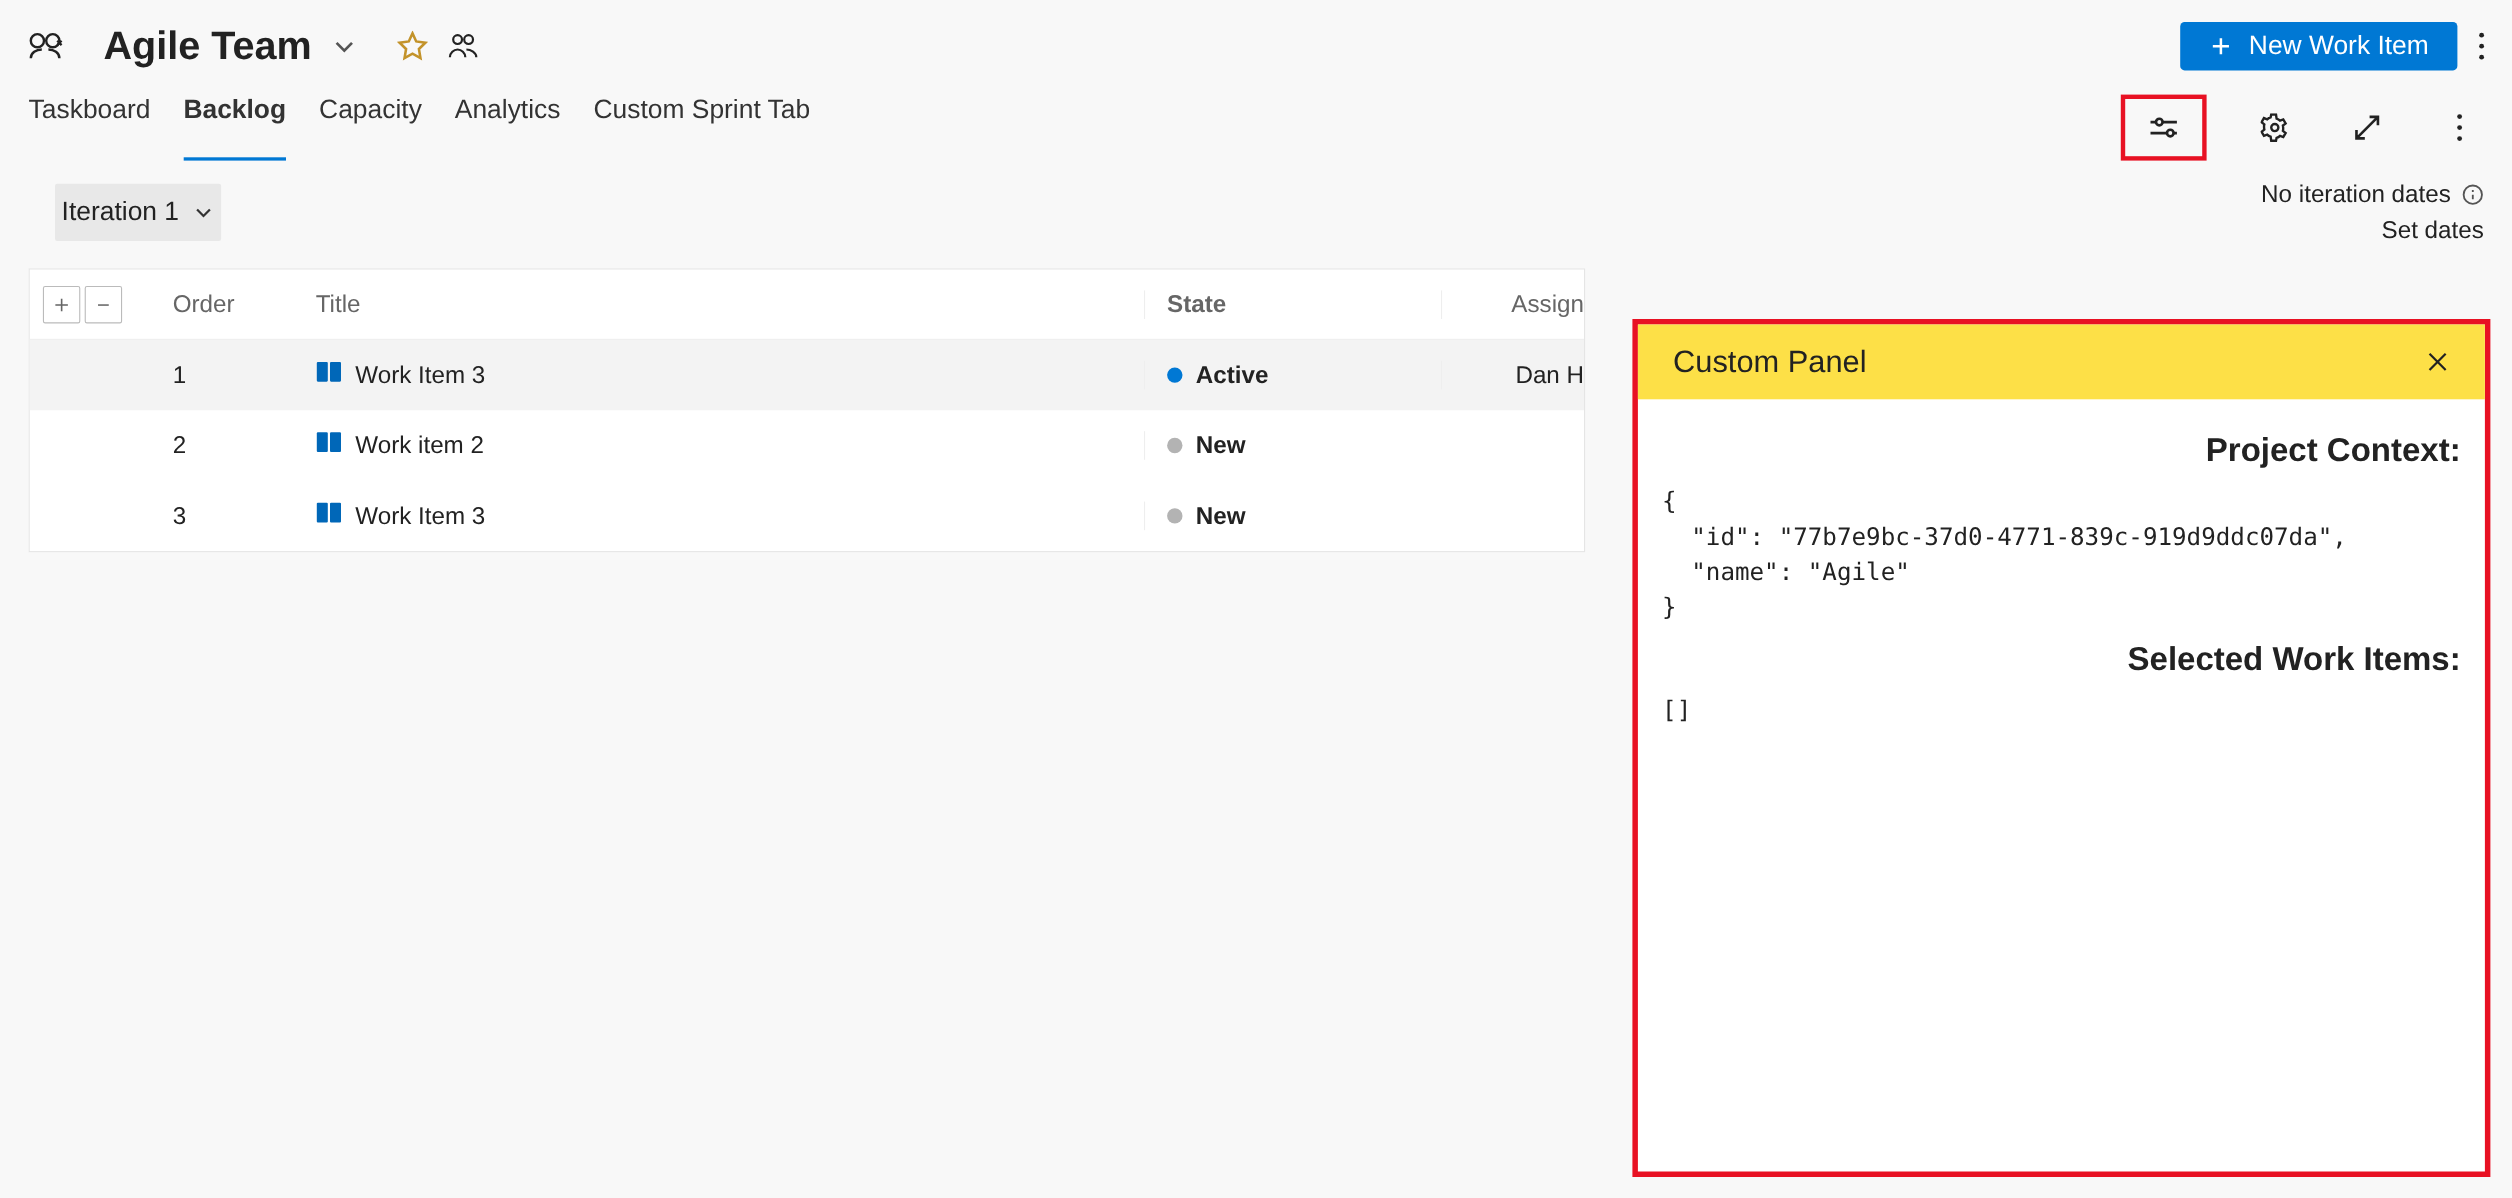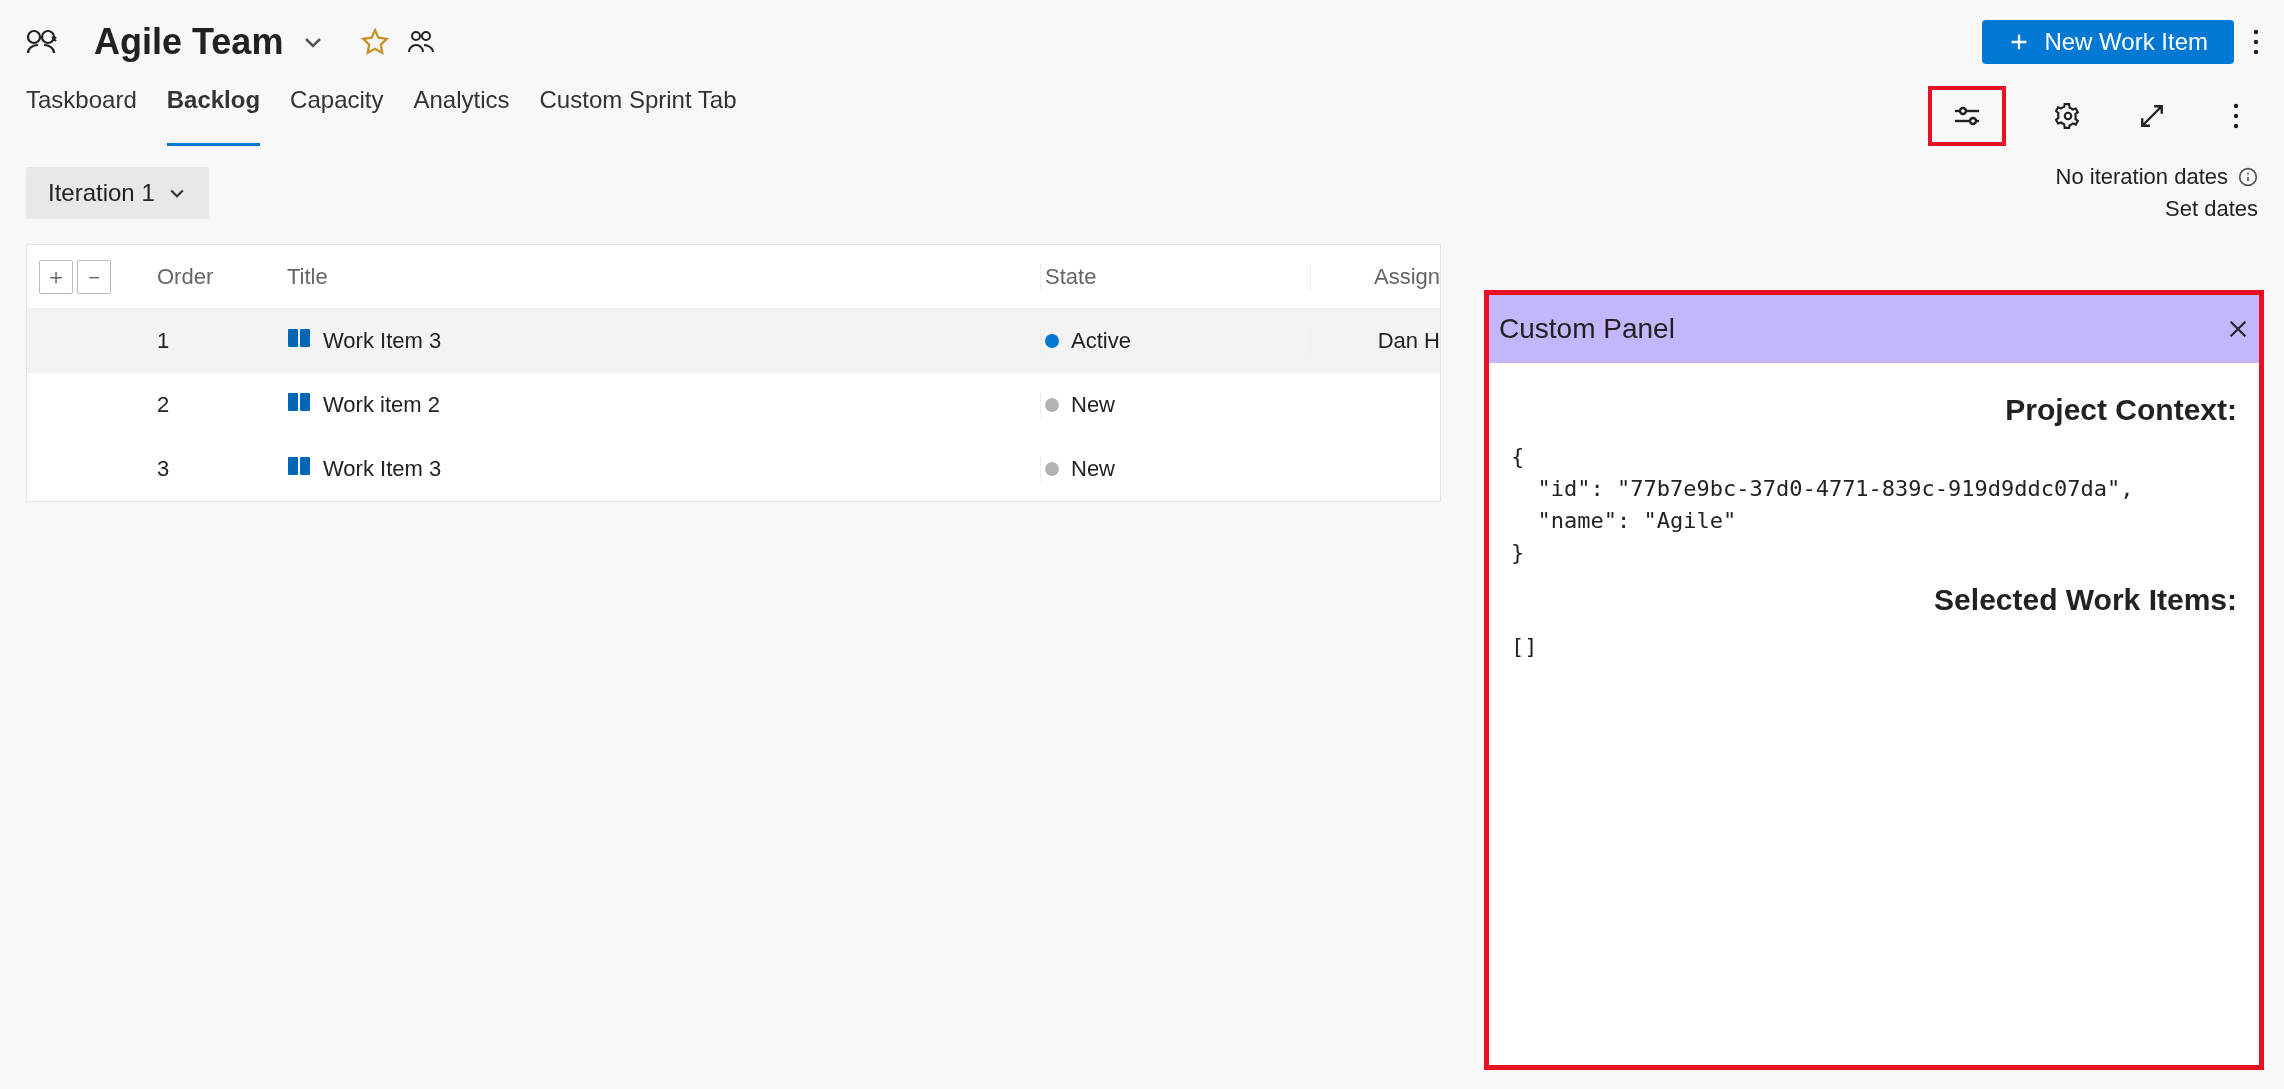--- a/index.html
+++ b/index.html
@@ -101,24 +101,25 @@
     display: flex;
     align-items: center;
     padding: 18px 26px 8px 26px;
     position: relative;
   }
   .iter-pill {
     display: inline-flex;
     align-items: center;
     gap: 12px;
     background: #e8e8e8;
-    padding: 12px 22px;
+    padding: 12px 6px;
     font-size: 24px;
     border-radius: 2px;
     cursor: pointer;
+    margin-left: 24px;
   }
   .iter-info {
     margin-left: auto;
     text-align: right;
     font-size: 22px;
     color: #222;
   }
   .iter-info .setdates {
     display: block;
     margin-top: 6px;
@@ -146,21 +147,21 @@
     align-items: center;
     height: 64px;
   }
   .grid-header {
     color: #666;
     border-bottom: 1px solid #eee;
   }
   .col-tools { width: 130px; padding-left: 12px; display:flex; gap:4px;}
   .col-order { width: 130px; }
   .col-title { flex: 1; display:flex; align-items:center; gap:12px;}
-  .col-state { width: 270px; border-left: 1px solid #eee; padding-left: 4px; display:flex; align-items:center; gap:12px;}
+  .col-state { width: 270px; border-left: 1px solid #eee; padding-left: 20px; display:flex; align-items:center; gap:12px;font-weight:bold;}
   .col-assign{ width: 130px; border-left: 1px solid #eee; padding-left:16px; text-align:right; overflow:hidden; white-space:nowrap;}
   .grid-header .col-state, .grid-header .col-assign { color:#666; }
   .grid-row.selected { background:#f3f3f3; }
   .state-dot {
     width: 14px; height:14px; border-radius:50%;
   }
   .state-dot.active{ background:#0078d4; }
   .state-dot.new{ background:#b3b3b3; }
   .sq-btn {
     width:34px;height:34px;border:1px solid #bbb;display:inline-flex;align-items:center;justify-content:center;font-size:22px;background:#fff;border-radius:2px;
@@ -171,24 +172,24 @@
   .custom-panel {
     position: absolute;
     right: 20px;
     top: 290px;
     width: 780px;
     height: 780px;
     border: 5px solid #e81123;
     background: #fff;
   }
   .custom-panel-header{
-    background:#c4b5fd;
+    background:#fde047;
     display:flex;
     align-items:center;
-    padding: 18px 10px;
+    padding: 18px 32px;
     font-size: 28px;
   }
   .custom-panel-body{
     padding: 16px 22px;
   }
   .custom-panel-body h3{
     font-size: 30px;
     font-weight: 700;
     margin: 14px 0;
     text-align: right;

